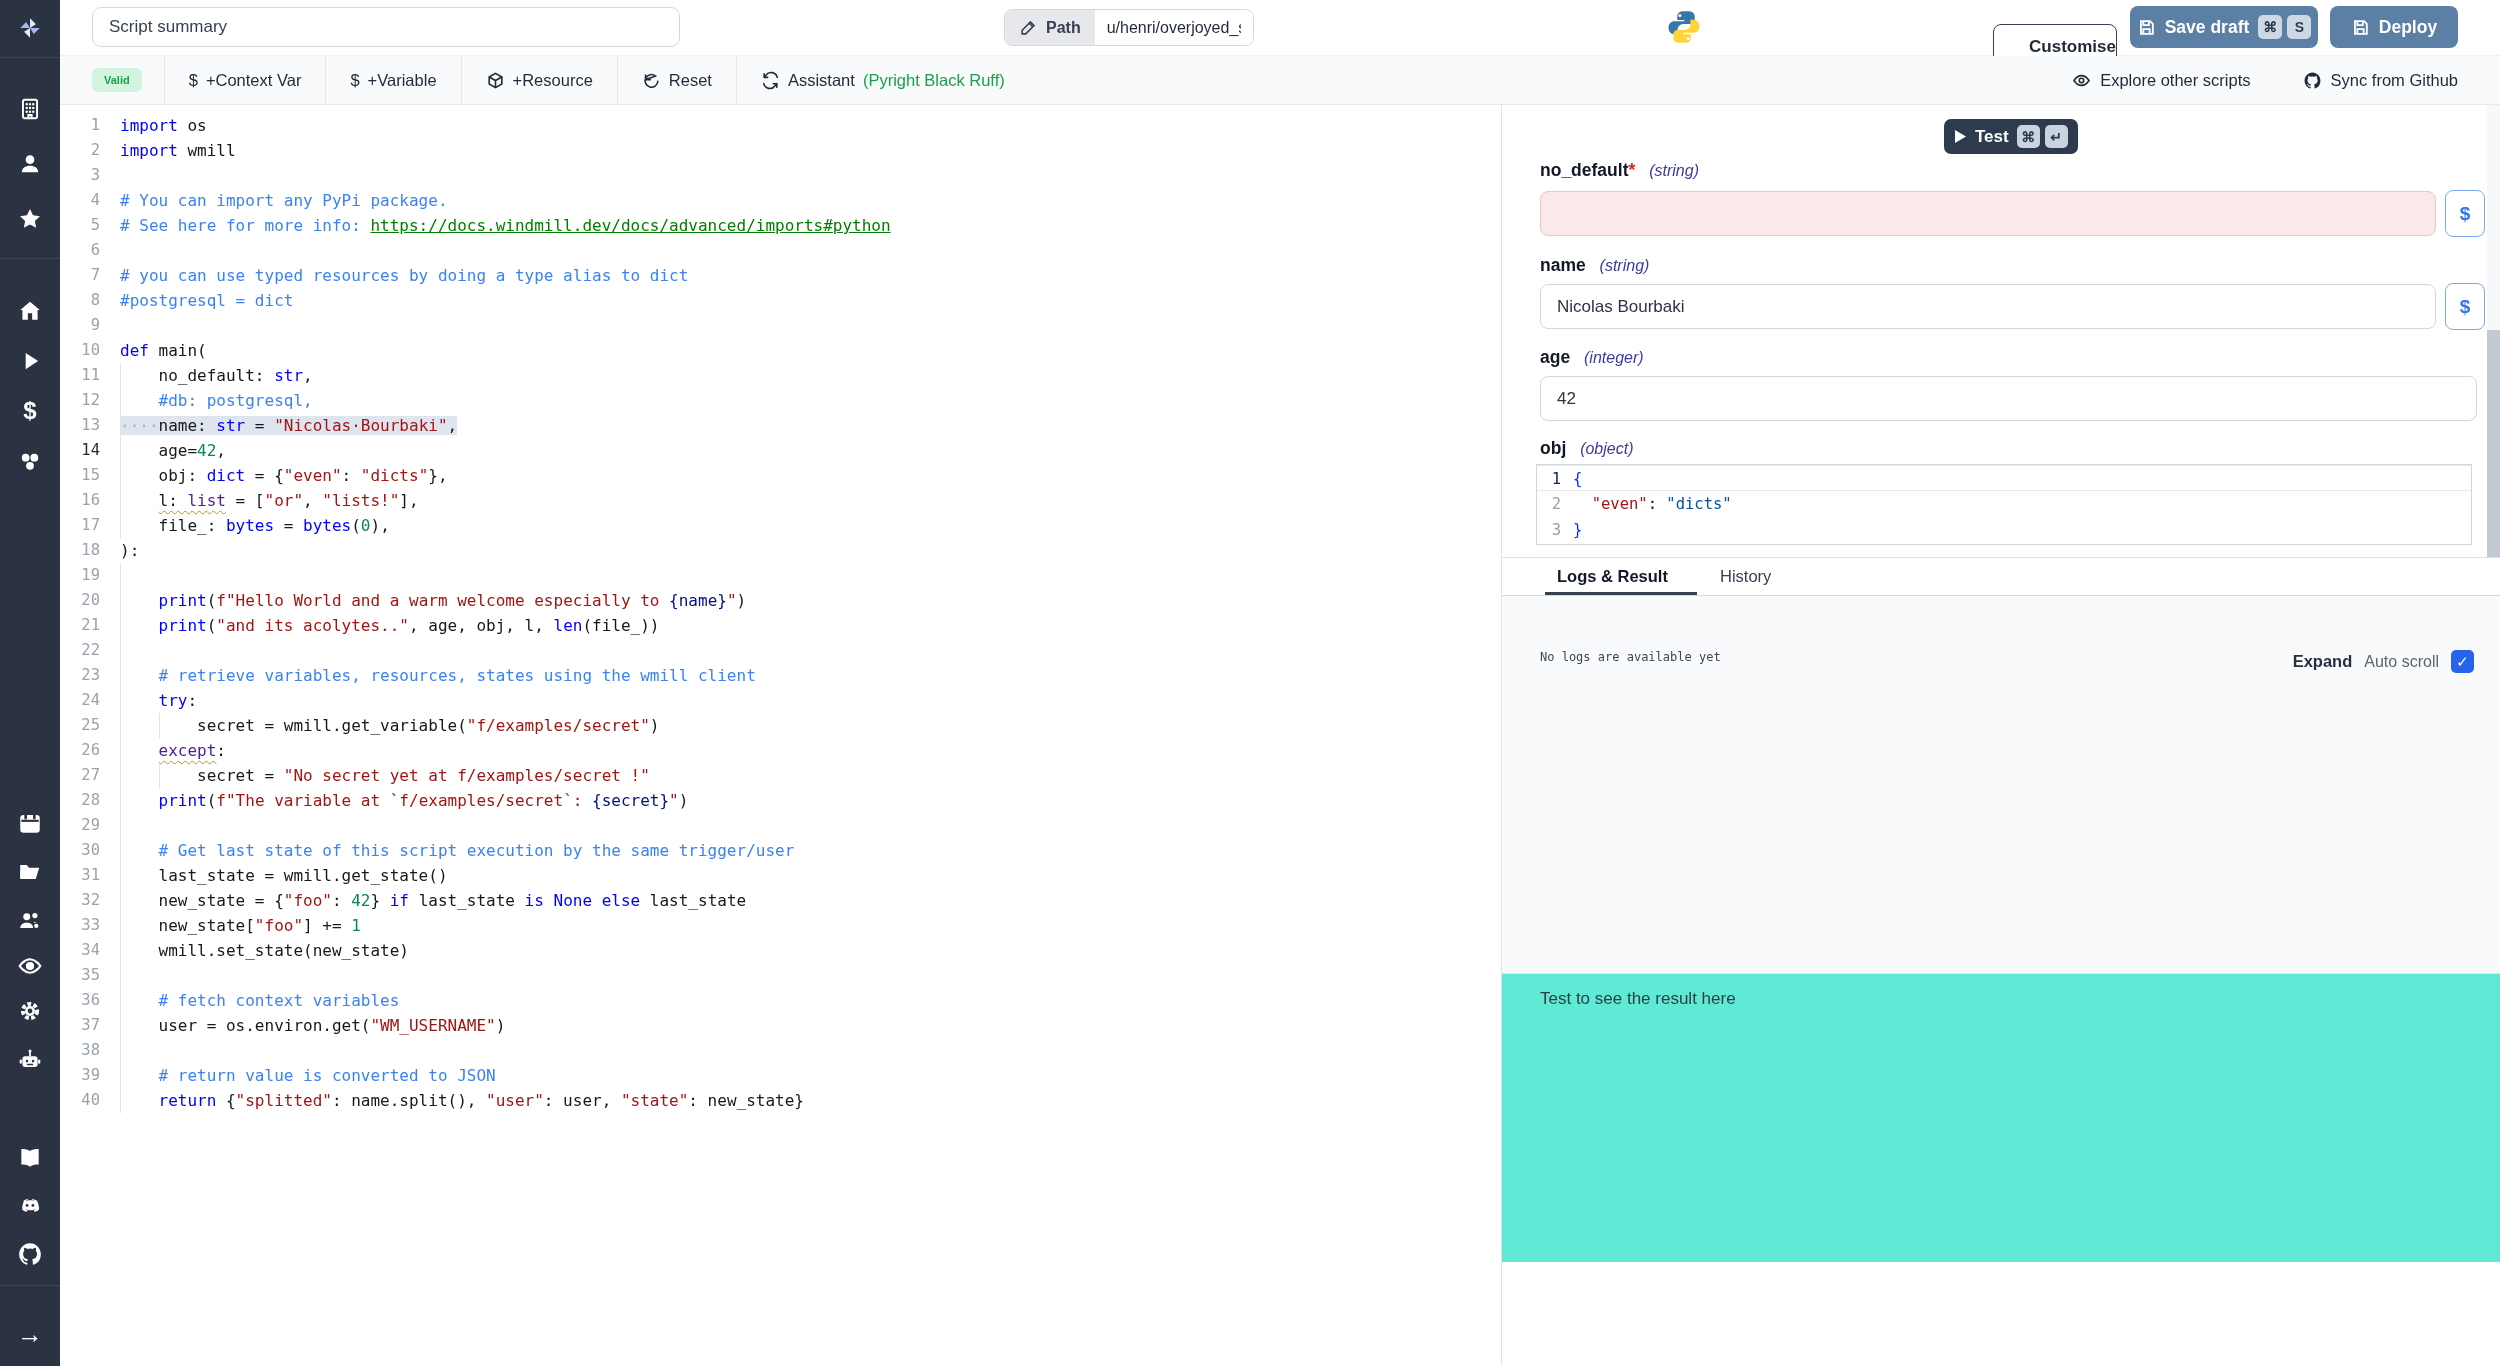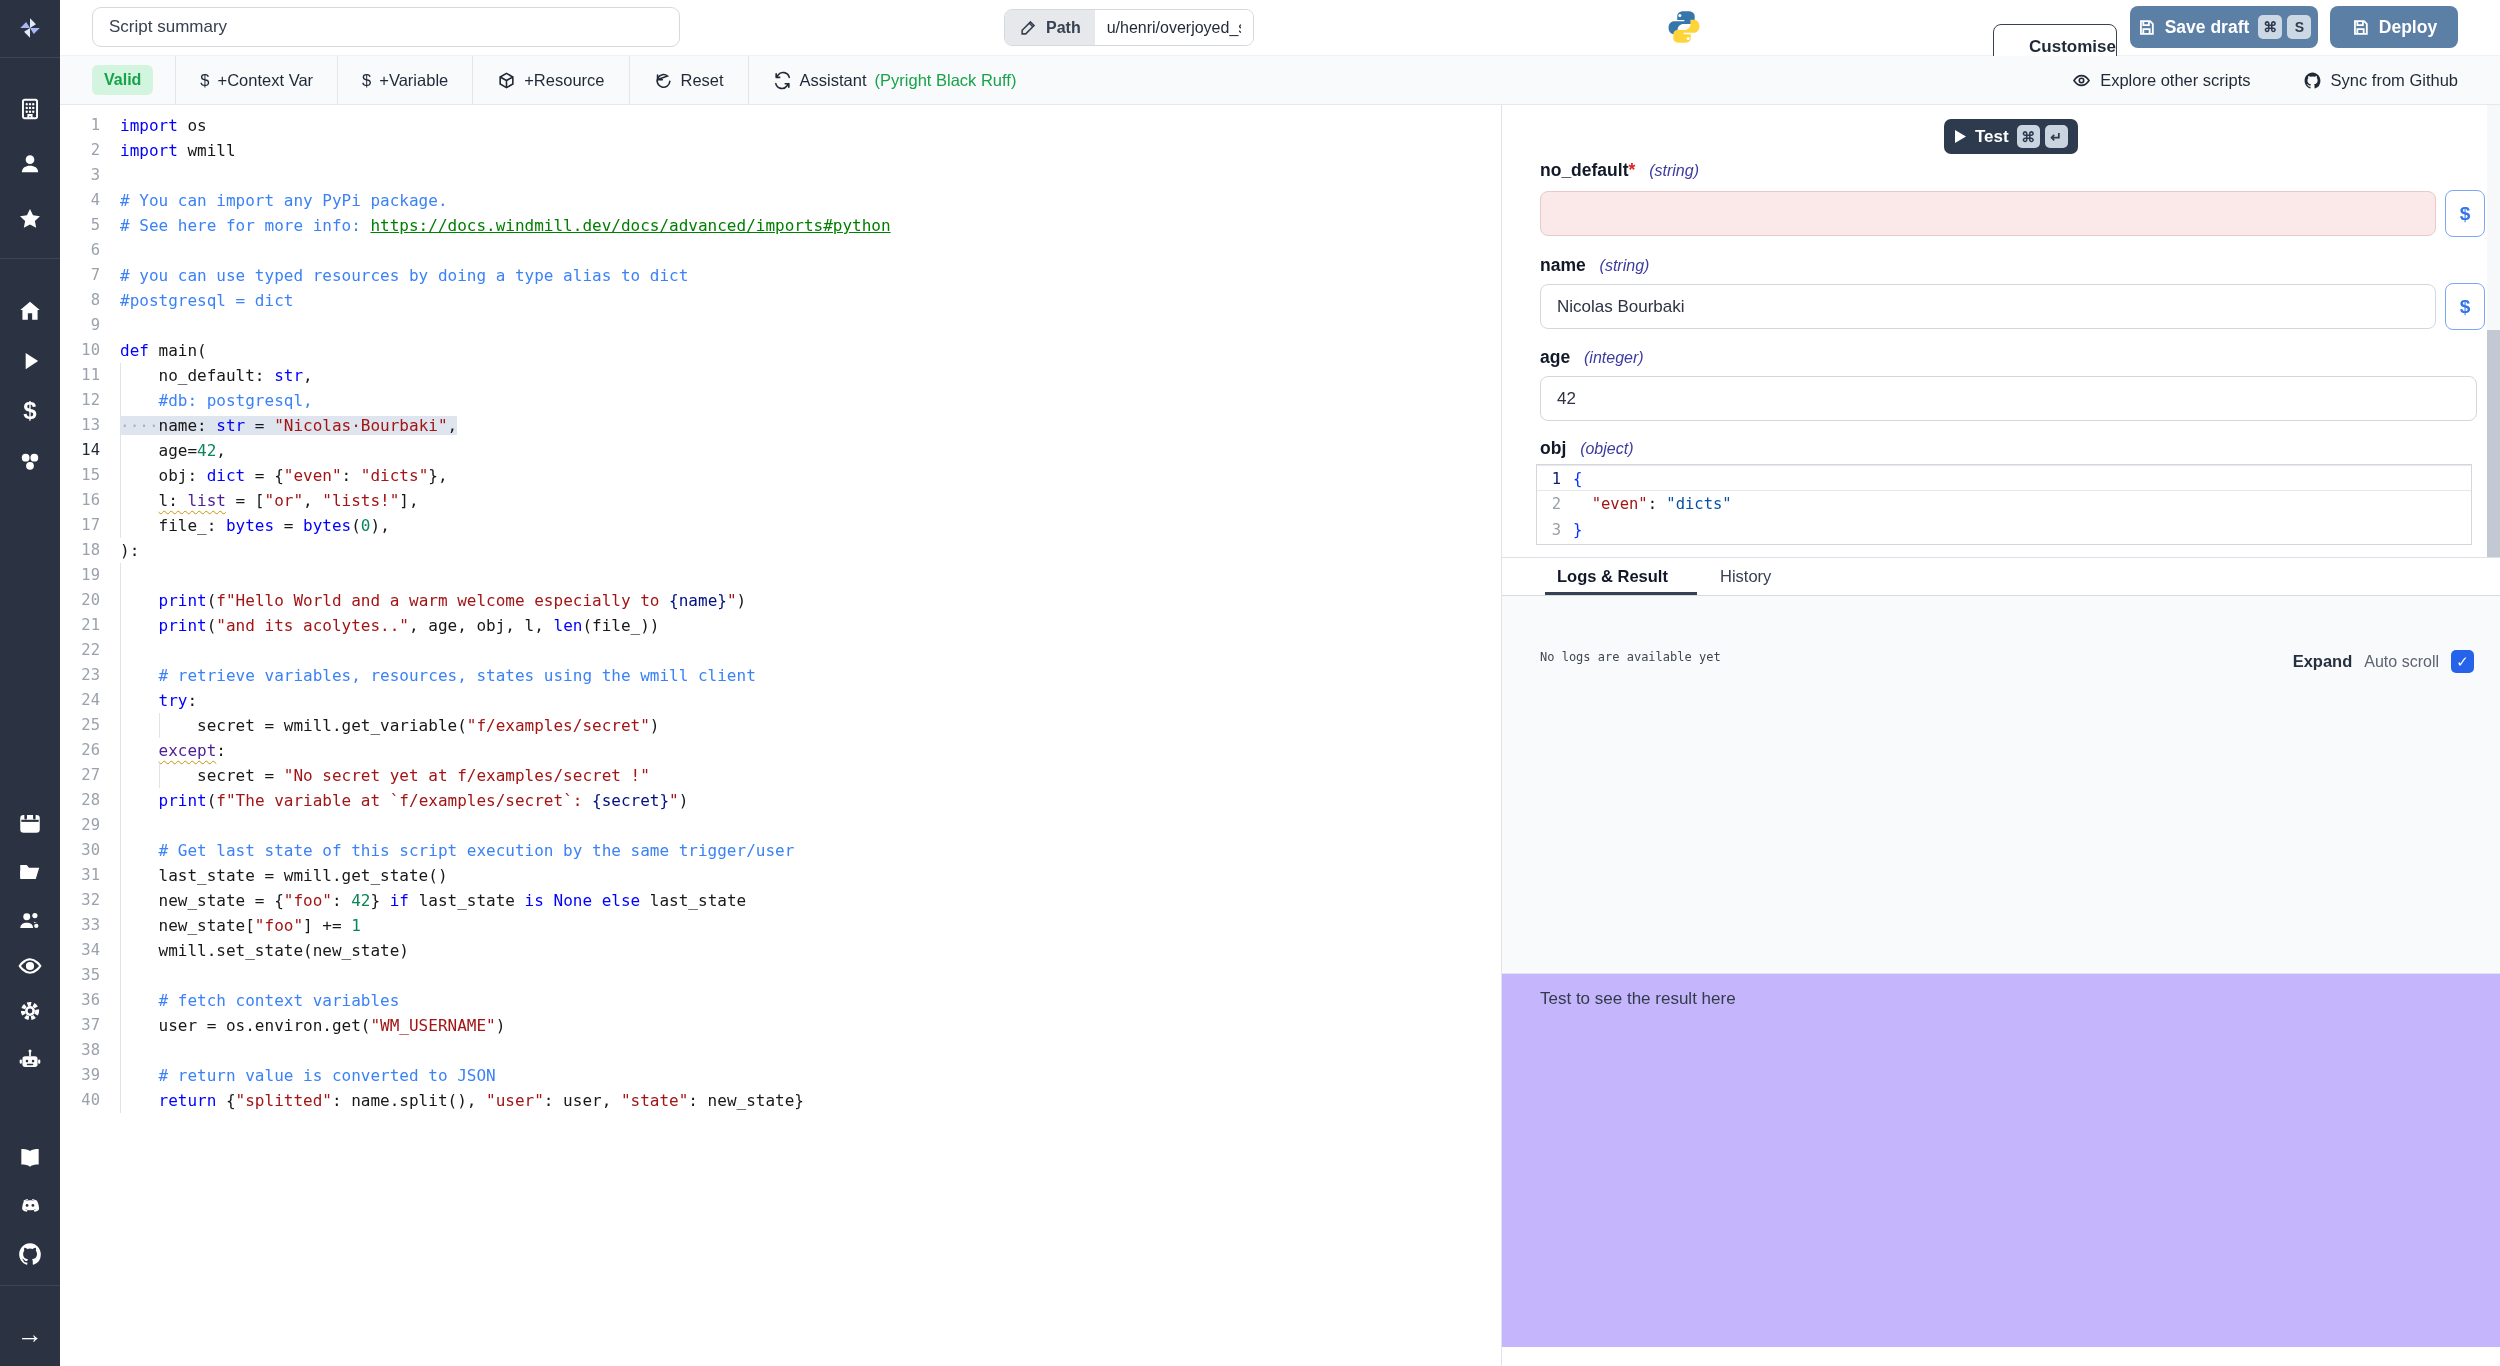--- a/index.html
+++ b/index.html
@@ -24,21 +24,21 @@
   .pylogo { position:absolute; left:1605px; top:8px; }
   .btn-outline { position:absolute; top:24px; height:46px; border:1.5px solid #374151; border-radius:8px; background:#fff; font-size:17px; font-weight:600; color:#1f2937; display:flex; align-items:center; justify-content:flex-end; cursor:pointer; font-family:inherit; }
   .btn-blue { position:absolute; top:6px; height:42px; border:none; border-radius:8px; background:#5c7fa6; color:#fff; font-size:17.5px; font-weight:700; display:flex; align-items:center; justify-content:center; gap:9px; cursor:pointer; font-family:inherit; }
   .kbd { display:inline-flex; align-items:center; justify-content:center; width:24px; height:24px; background:#ccd8e4; color:#2f3b4d; border-radius:5px; font-size:14px; font-weight:600; }
 
   
   .toolbar { position:absolute; left:60px; top:56px; width:2440px; height:49px; background:#f9fafb; border-bottom:1px solid #e6e8eb; display:flex; align-items:center; padding:0 42px 0 32px; font-size:16.5px; color:#1f2937; }
   .tb-left { display:flex; align-items:center; height:100%; }
   .tb-item { display:flex; align-items:center; gap:8px; padding:0 24px; height:100%; cursor:pointer; white-space:nowrap; }
   .tb-sep { width:1px; height:100%; background:#e4e6ea; }
-  .valid-badge { background:#d3f4de; color:#17a34a; font-weight:700; font-size:16px; padding:6px 12px; border-radius:6px; margin-right:22px; }
+  .valid-badge { background:#d3f4de; color:#17a34a; font-weight:700; font-size:11px; padding:6px 12px; border-radius:6px; margin-right:22px; }
   .tb-right { margin-left:auto; display:flex; align-items:center; gap:52px; }
   .tb-link { display:flex; align-items:center; gap:9px; cursor:pointer; white-space:nowrap; }
   .assist-green { color:#16a34a; }
   .tb-ic { width:19px; height:19px; }
 
   
   .editor { position:absolute; left:60px; top:105px; width:1440px; height:1261px; background:#fff; font-family:"DejaVu Sans Mono", monospace; font-size:16px; padding-top:8px; overflow:hidden; }
   .code-row { display:flex; height:25px; line-height:25px; white-space:pre; }
   .ln { width:40px; text-align:right; color:#9aa2ad; flex:none; margin-right:20px; font-size:15.5px; }
   .ln.active { color:#1f2937; }
@@ -78,21 +78,21 @@
   .tab.active { font-weight:700; color:#111827; }
   .tab.idle { color:#374151; }
   .tab-underline { position:absolute; left:43px; top:487px; width:152px; height:3px; background:#374151; }
   .tabs-border { position:absolute; left:0; top:490px; width:998px; height:1px; background:#d6dade; }
   .log-area { position:absolute; left:0; top:491px; width:998px; height:377px; background:#f8fafb; }
   .log-controls { position:absolute; right:26px; top:10px; display:flex; align-items:center; gap:12px;margin-top:44px; }
   .expand-lbl { font-size:16.5px; font-weight:700; color:#27303f; cursor:pointer; }
   .autoscroll-lbl { font-size:16px; color:#5b6472; }
   .checkbox { width:23px; height:23px; background:#2563eb; border-radius:5px; color:#fff; font-size:15px; display:flex; align-items:center; justify-content:center; cursor:pointer; }
   .no-logs { position:absolute; left:38px; top:54px; font-family:"DejaVu Sans Mono", monospace; font-size:12px; color:#3f4652; }
-  .result-area { position:absolute; left:0; top:868px; width:998px; height:374px; border-top:1px solid #e2e5e9; background:#c4b5fd; }
+  .result-area { position:absolute; left:0; top:868px; width:998px; height:289px; border-top:1px solid #e2e5e9; background:#5eead4; }
   .result-ph { position:absolute; left:38px; top:15px; font-size:17px; color:#333b49; }
   .r-scroll { position:absolute; left:985px; top:0; width:13px; height:452px; background:#f7f8f9; }
   .r-thumb { position:absolute; left:0; top:225px; width:13px; height:227px; background:#c3c9d2; }
 </style>
 </head>
 <body>
 
 <div class="app">
 
   <aside class="sidebar">

